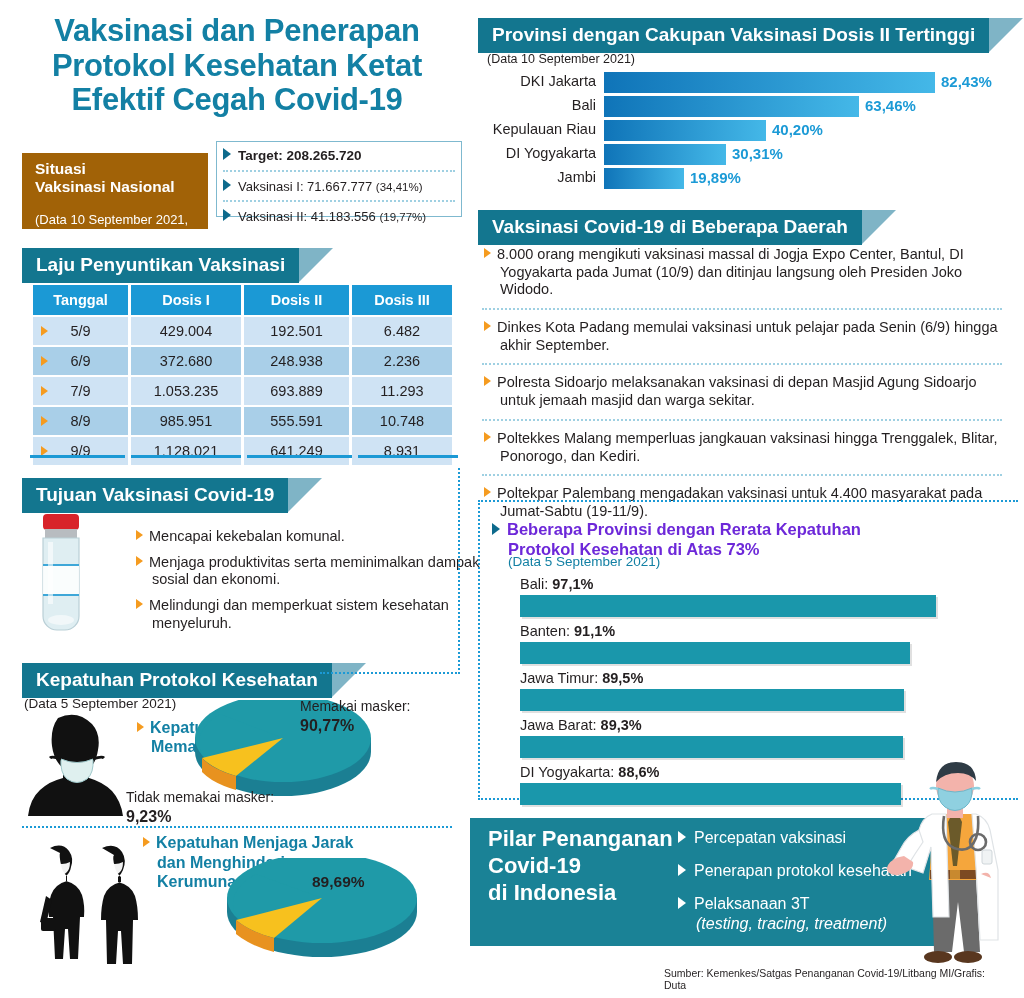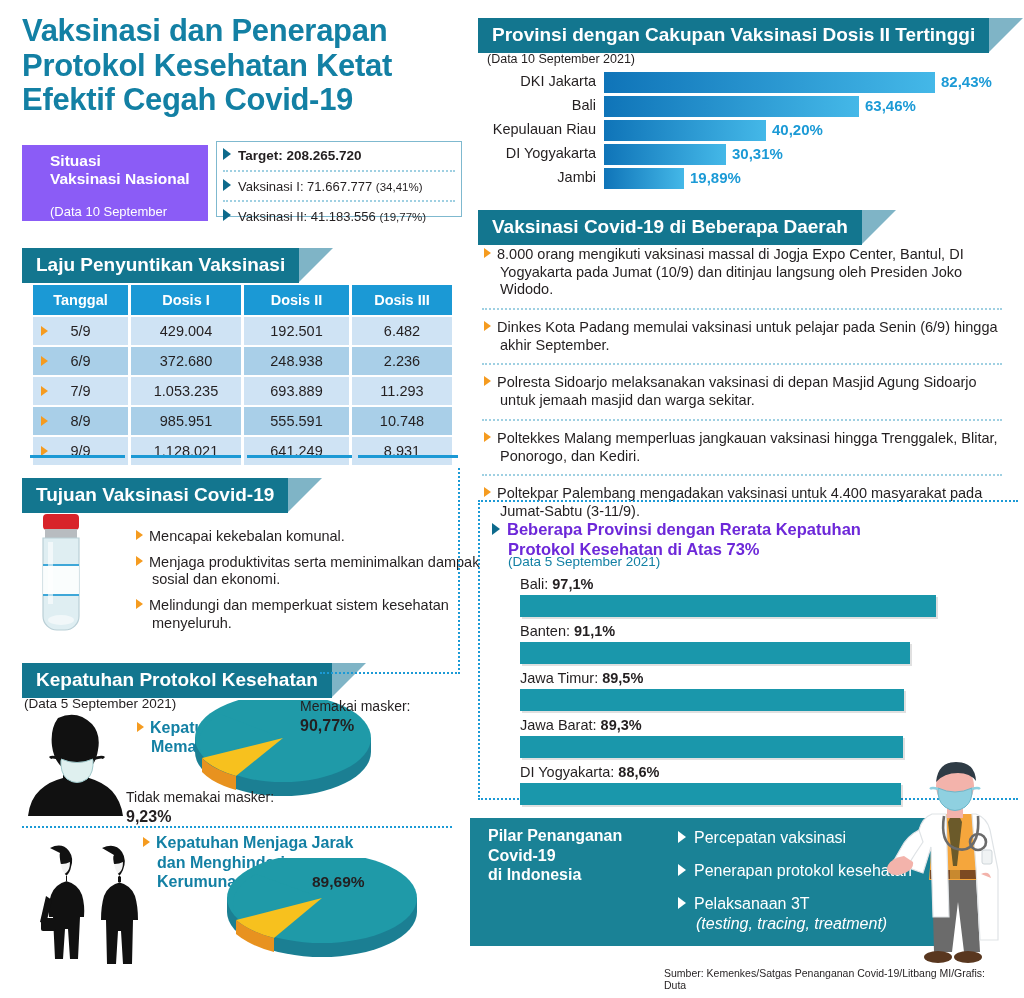--- a/index.html
+++ b/index.html
@@ -53,28 +53,28 @@
   }
   .dotline{
     border-top:2px dotted #9fd0e2;
     height:0;margin:5px 0 5px 0;
   }
 
   
   #title{
     position:absolute;left:22px;top:14px;width:430px;
     font-size:31px;font-weight:bold;line-height:1.12;
-    color:#1380a4;letter-spacing:-0.3px;
+    color:#1380a4;letter-spacing:-0.3px;text-align:center;
   }
 
   
   #situasi{position:absolute;left:22px;top:141px;width:440px;height:76px;}
   #situasi .left{
-    position:absolute;left:0;top:4px;width:186px;height:76px;
-    background:#8b5cf6;color:#fff;box-sizing:border-box;padding:7px 8px 0 28px;
+    position:absolute;left:0;top:12px;width:186px;height:76px;
+    background:#a16207;color:#fff;box-sizing:border-box;padding:7px 8px 0 13px;
   }
   #situasi .left .h{font-size:15.5px;font-weight:bold;line-height:1.16;}
   #situasi .left .s{font-size:13px;line-height:1.2;margin-top:16px;font-weight:normal;}
   #situasi .right{
     position:absolute;left:194px;top:0;width:246px;height:76px;
     border:1px solid #7fb9cf;box-sizing:border-box;padding:4px 6px 0 6px;
   }
   #situasi .right .row{font-size:13px;line-height:1.15;padding:2px 0 1px 0;white-space:nowrap;}
   #situasi .right .row.bold{font-weight:bold;font-size:13.5px;}
   #situasi .right .sm{font-size:11.5px;}
@@ -173,21 +173,21 @@
   .rblab{font-size:14.5px;margin-bottom:3px;color:#231f20;}
   .rblab b{font-weight:bold;}
   .rbbar{height:22px;background:#1a97ab;box-shadow:2px 2px 0 rgba(0,0,0,0.12);}
 
   
   #pilar{
     position:absolute;left:470px;top:818px;width:470px;height:128px;background:#1a8296;
   }
   #pilar-title{
     position:absolute;left:488px;top:826px;width:190px;
-    font-size:16px;font-weight:bold;color:#fff;line-height:1.22;
+    font-size:22px;font-weight:bold;color:#fff;line-height:1.22;
   }
   #pilar-list{position:absolute;left:678px;top:828px;width:250px;}
   #pilar-list .pitem{
     color:#fff;font-size:16px;line-height:1.2;margin-bottom:14px;
     text-indent:-18px;padding-left:18px;
   }
   #pilar-list .pitem i{}
 
   #doctor{position:absolute;left:886px;top:758px;width:138px;height:222px;}
 
@@ -414,21 +414,21 @@
   </div>
   <div id="daerah-list">
     <div class="item"><span class="tri"></span><span>8.000 orang mengikuti vaksinasi massal di Jogja Expo Center, Bantul, DI Yogyakarta pada Jumat (10/9) dan ditinjau langsung oleh Presiden Joko Widodo.</span></div>
     <div class="dotline"></div>
     <div class="item"><span class="tri"></span><span>Dinkes Kota Padang memulai vaksinasi untuk pelajar pada Senin (6/9) hingga akhir September.</span></div>
     <div class="dotline"></div>
     <div class="item"><span class="tri"></span><span>Polresta Sidoarjo melaksanakan vaksinasi di depan Masjid Agung Sidoarjo untuk jemaah masjid dan warga sekitar.</span></div>
     <div class="dotline"></div>
     <div class="item"><span class="tri"></span><span>Poltekkes Malang memperluas jangkauan vaksinasi hingga Trenggalek, Blitar, Ponorogo, dan Kediri.</span></div>
     <div class="dotline"></div>
-    <div class="item"><span class="tri"></span><span>Poltekpar Palembang mengadakan vaksinasi untuk 4.400 masyarakat pada Jumat-Sabtu (3-11/9).</span></div>
+    <div class="item"><span class="tri"></span><span>Poltekpar Palembang mengadakan vaksinasi untuk 4.400 masyarakat pada Jumat-Sabtu (19-11/9).</span></div>
   </div>
 
   <div id="dotbox"></div>
   <div id="rerata-title">
     <span class="tri-b"></span><span>Beberapa Provinsi dengan Rerata Kepatuhan</span><br>
     <span>Protokol Kesehatan di Atas 73%</span>
   </div>
   <div id="rerata-date">(Data 5 September 2021)</div>
 
   <div id="rerata-bars">

